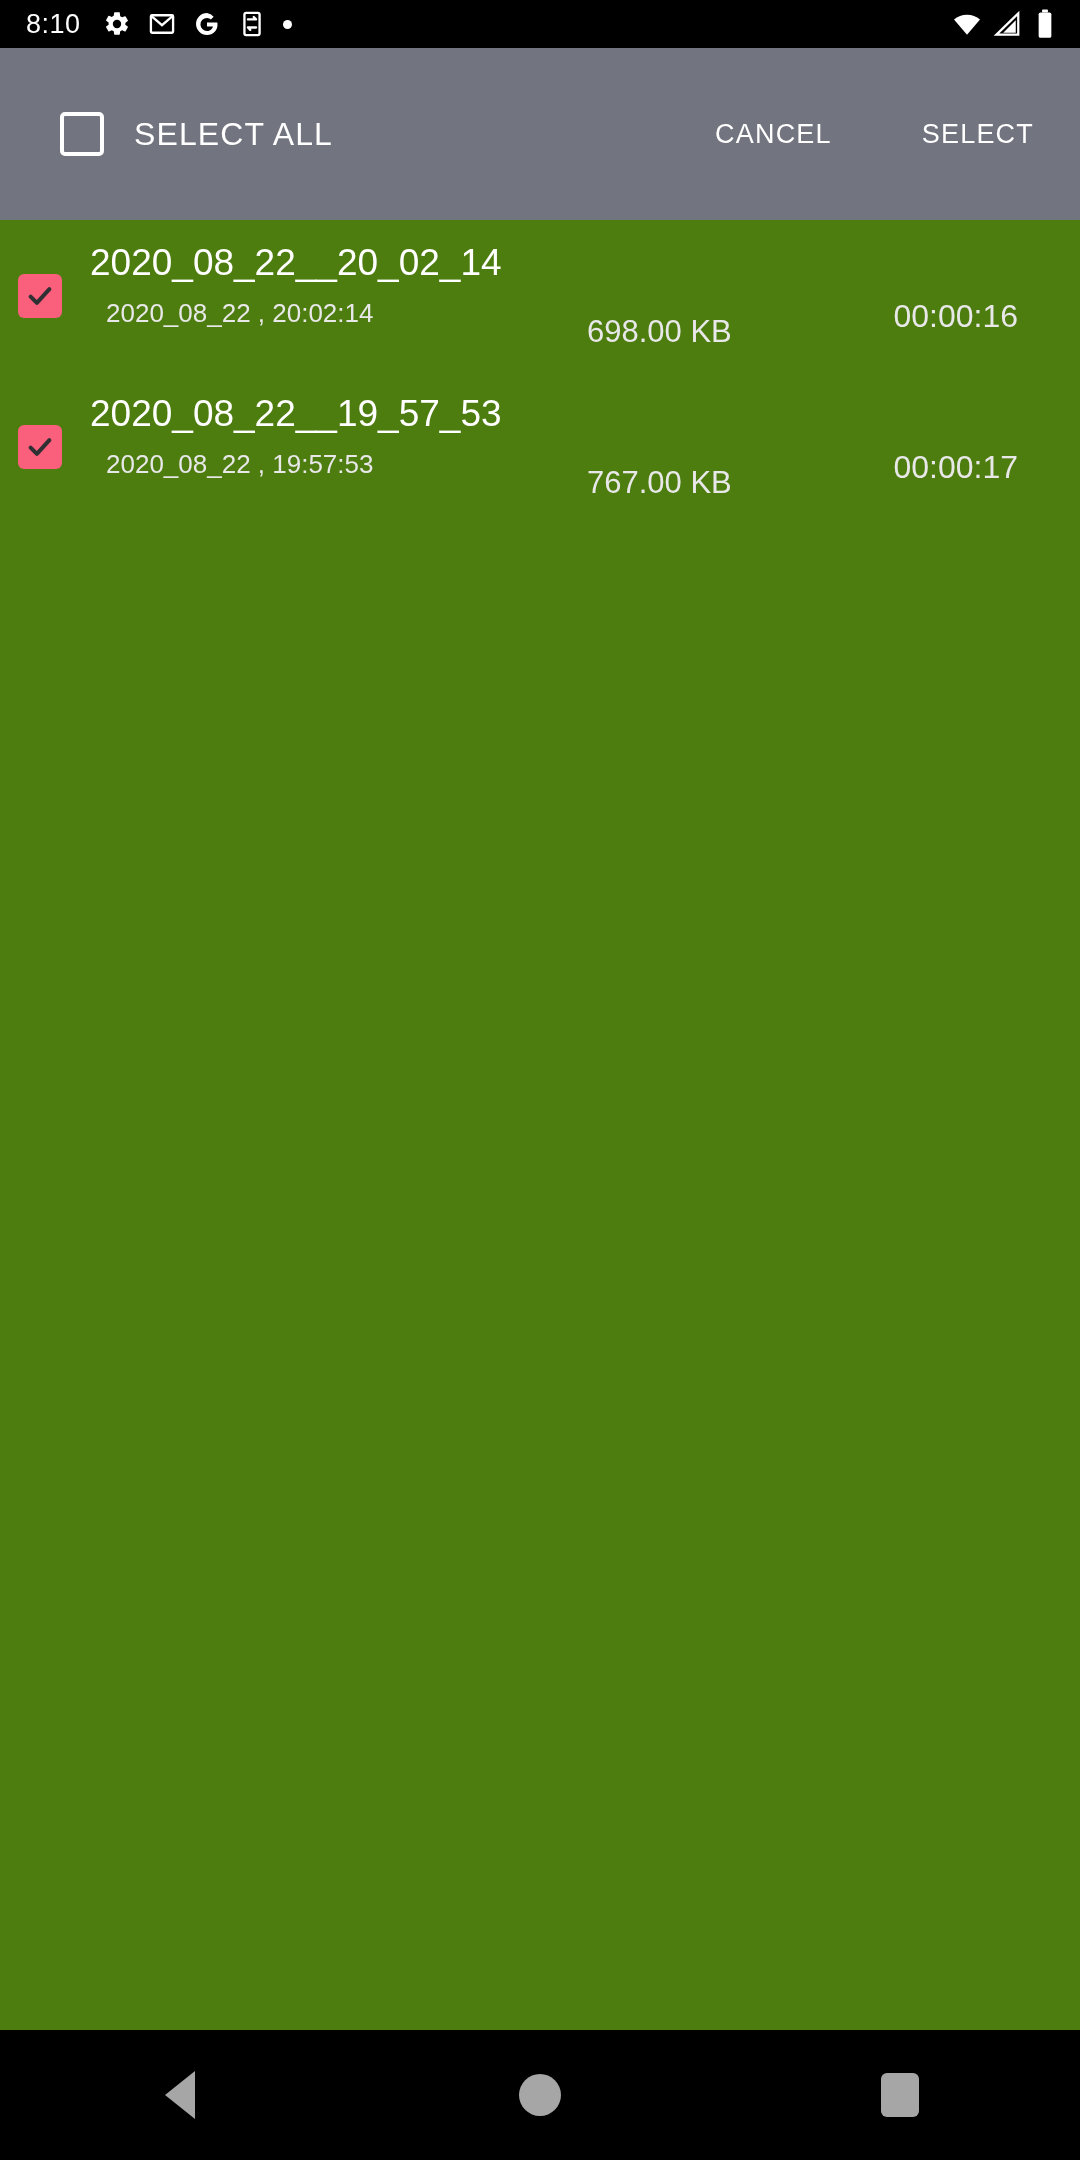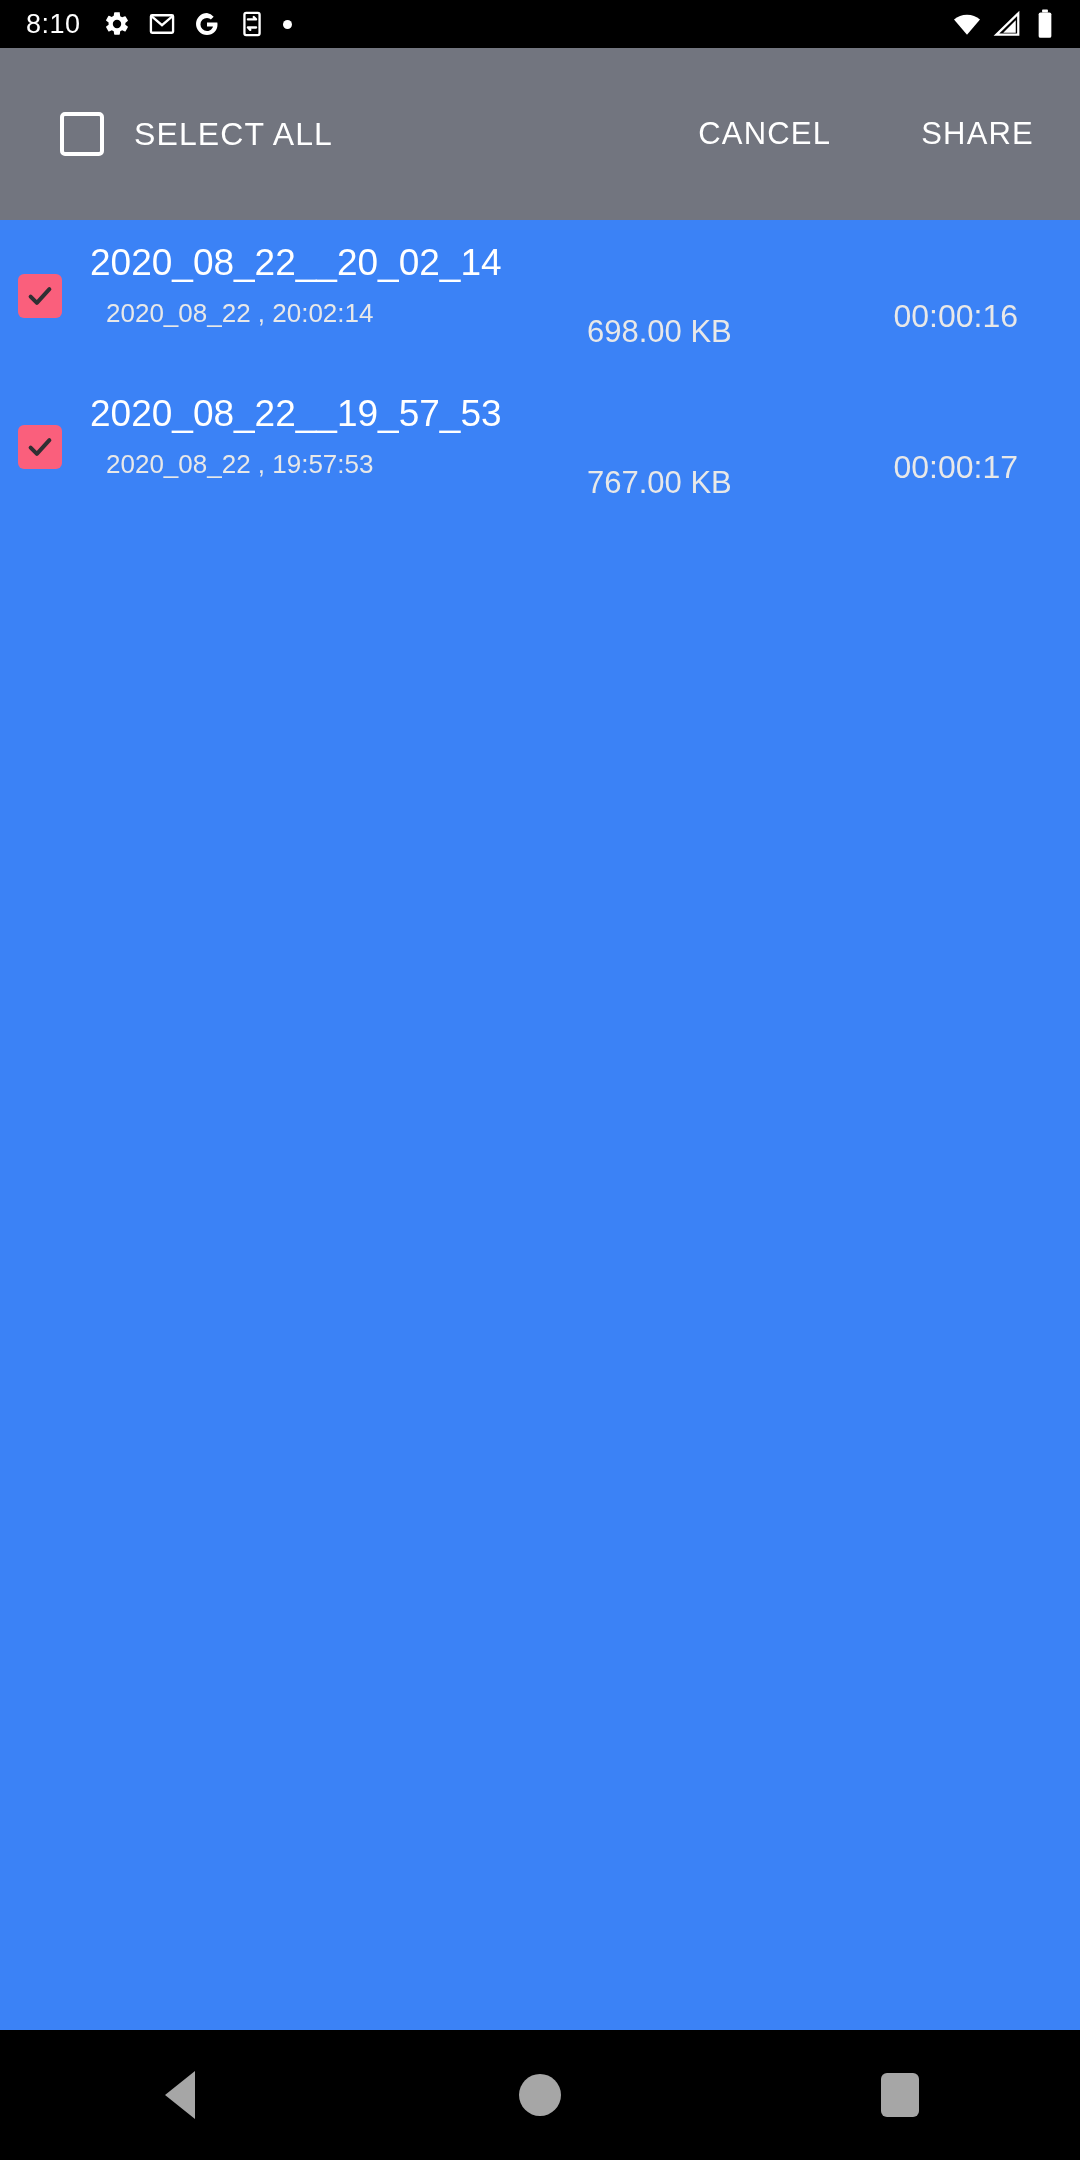--- a/index.html
+++ b/index.html
@@ -32,31 +32,31 @@
   .select-all-group{ display:flex; align-items:center; padding-left:60px; }
   .cb-selectall{
     width:44px; height:44px; border:4px solid #ffffff; border-radius:5px;
     background:transparent;
   }
   .select-all-label{
     color:#fff; font-size:32px; letter-spacing:1.1px; margin-left:30px;
   }
   .ab-spacer{ flex:1; }
   .ab-btn{
-    color:#fff; font-size:31px; letter-spacing:1.2px;
+    color:#fff; font-size:27px; letter-spacing:1.2px;
     background:transparent; border:0; cursor:pointer;
     font-family:"Liberation Sans", sans-serif;
   }
   .ab-btn.cancel{ margin-right:90px; }
   .ab-btn.share{ margin-right:46px; }
 
   
   .list{
     position:absolute; top:220px; left:0; width:1080px; bottom:130px;
-    background:#3b82f6; overflow:hidden;
+    background:#4d7c0f; overflow:hidden;
   }
   .row{ position:relative; height:151px; width:1080px; }
   .row-check{
     position:absolute; left:18px; top:50%; transform:translateY(-50%);
     width:44px; height:44px; border-radius:6px;
   }
   .row-check.checked{
     background:#fa5f7c; display:flex; align-items:center; justify-content:center;
   }
   .row-check.unchecked{ border:5px solid #8b8d91; background:transparent; }
@@ -153,21 +153,21 @@
     </div>
   </div>
 
   <div class="action-bar">
     <div class="select-all-group">
       <span class="cb-selectall"></span>
       <span class="select-all-label">SELECT ALL</span>
     </div>
     <div class="ab-spacer"></div>
     <button class="ab-btn cancel">CANCEL</button>
-    <button class="ab-btn share">SHARE</button>
+    <button class="ab-btn share">SELECT</button>
   </div>
 
   <div class="list">
 
     <div class="row">
       <span class="row-check checked">
         <svg class="check-glyph" width="30" height="30" viewBox="0 0 24 24" fill="none" stroke="#2f3033" stroke-width="3.2" stroke-linecap="round" stroke-linejoin="round">
           <path d="M4.5 12.5l5 5 10-11"></path>
         </svg>
       </span>

